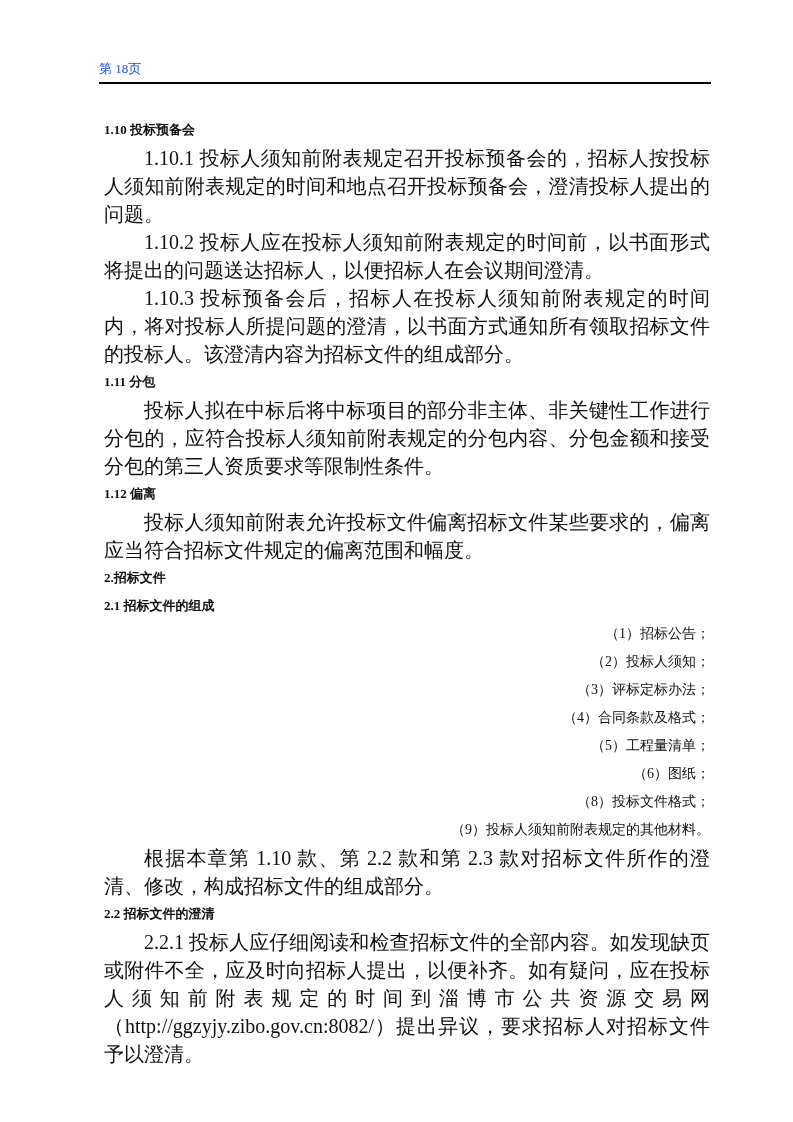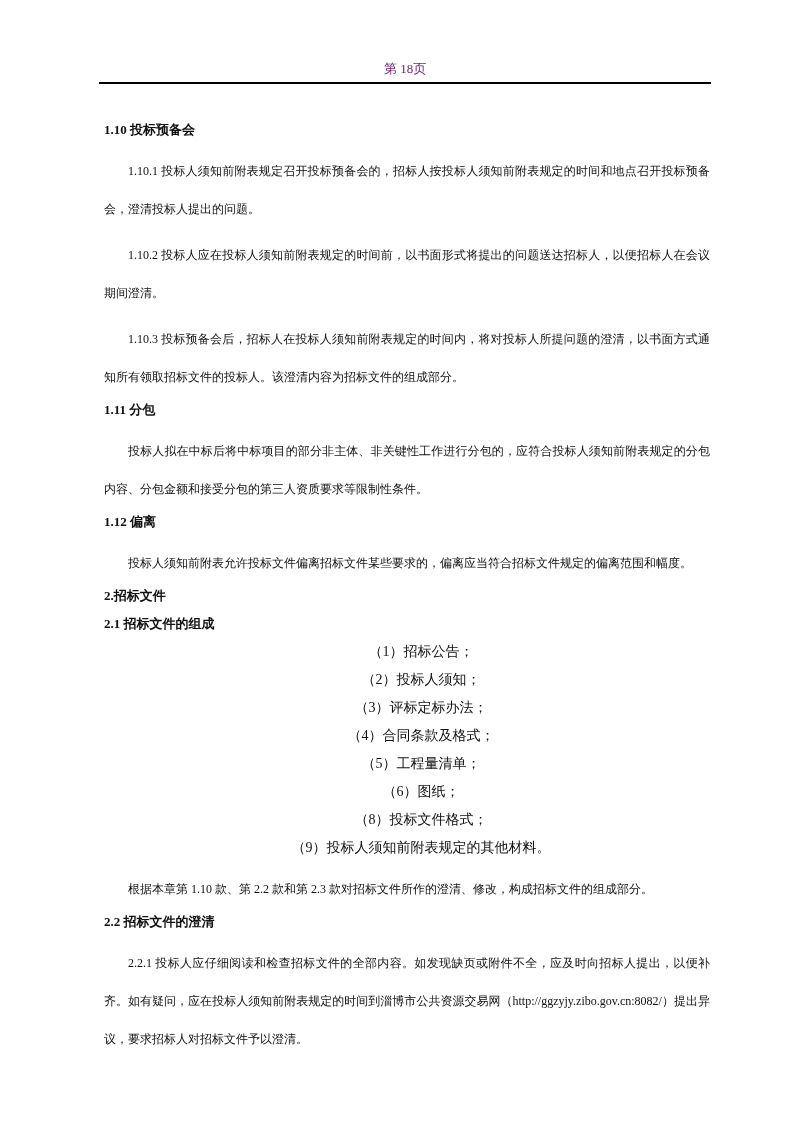--- a/index.html
+++ b/index.html
@@ -10,24 +10,24 @@
     position: relative;
     font-family: "Liberation Serif", "DejaVu Serif", serif;
     color: #111111;
     overflow: hidden;
   }
   .page-header {
     position: absolute;
     top: 60px;
     left: 99px;
     width: 612px;
-    text-align: center;
+    text-align: left;
     font-size: 13px;
     line-height: 18px;
-    color: #701a75;
+    color: #1d4ed8;
   }
   .header-rule {
     position: absolute;
     top: 82px;
     left: 99px;
     width: 612px;
     border-top: 2px solid #000000;
   }
   .doc-content {
     position: absolute;
@@ -36,31 +36,30 @@
     width: 606px;
   }
   .doc-content .heading-2,
   .doc-content .heading-3 {
     font-size: 13px;
     font-weight: bold;
     line-height: 28px;
     text-align: left;
   }
   .doc-content .paragraph {
-    font-size: 12px;
-    line-height: 38px;
+    font-size: 20px;
+    line-height: 28px;
     text-indent: 2em;
     text-align: justify;
-    margin-top: 8px;
   }
   .doc-content .list-item {
     font-size: 14px;
     line-height: 28px;
     text-indent: 2em;
-    text-align: center;
+    text-align: right;
   }
 </style>
 </head>
 <body>
 
 <div class="page-header">第 18页</div>
 
 <div class="header-rule"></div>
 
 <div class="doc-content">

